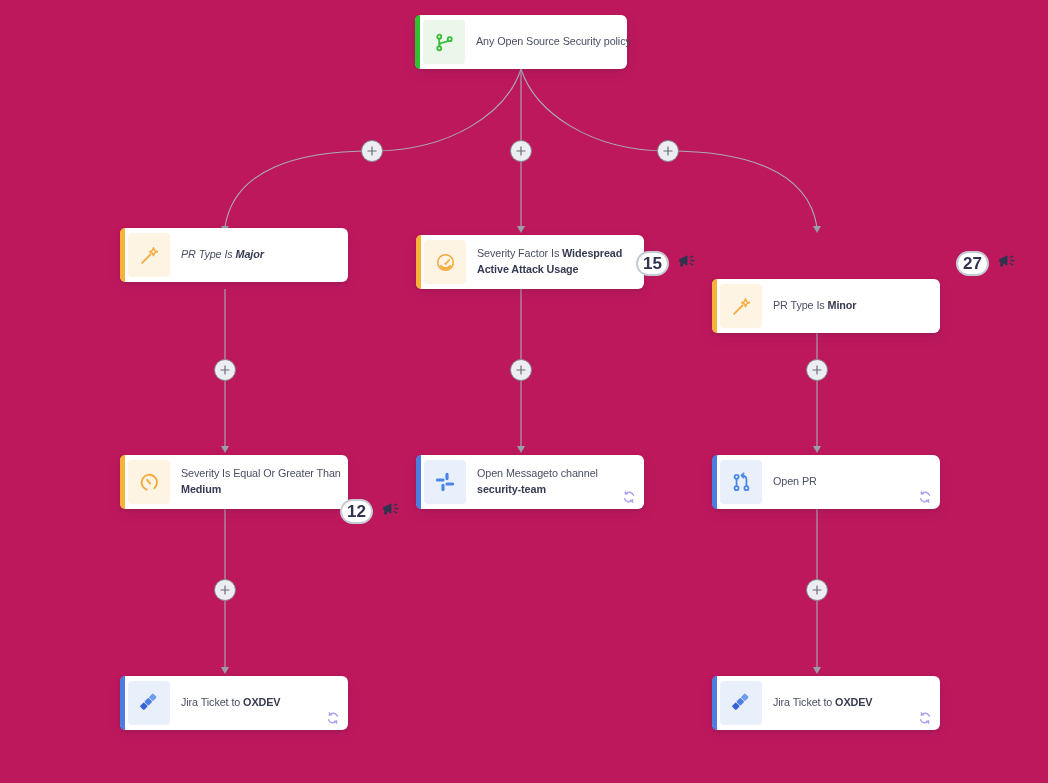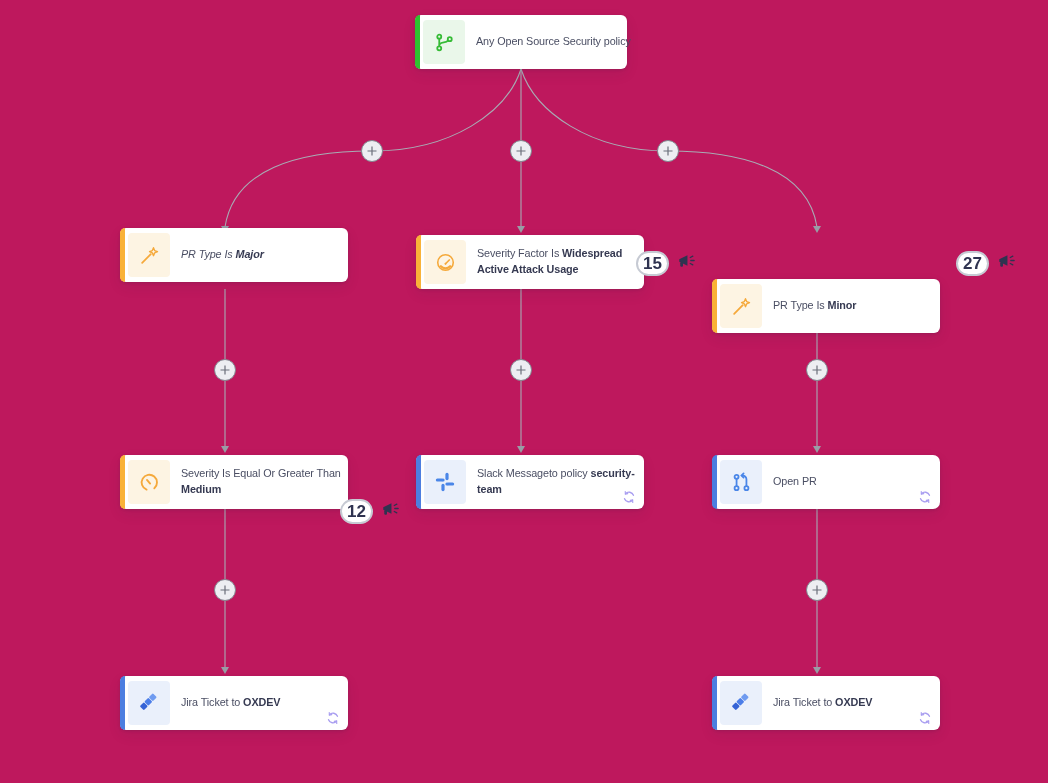--- a/index.html
+++ b/index.html
@@ -207,21 +207,21 @@
     <span class="iconbox">
       <svg width="20" height="20" viewBox="0 0 20 20" fill="#4a86e8">
         <rect x="10.4" y="0.8" width="3.2" height="7.4" rx="1.6"></rect>
         <rect x="11.8" y="10.4" width="7.4" height="3.2" rx="1.6"></rect>
         <rect x="6.4" y="11.8" width="3.2" height="7.4" rx="1.6"></rect>
         <rect x="0.8" y="6.4" width="7.4" height="3.2" rx="1.6"></rect>
         <rect x="6.4" y="6.4" width="3.2" height="3.2" rx="1.5"></rect>
         <rect x="10.4" y="10.4" width="3.2" height="3.2" rx="1.5"></rect>
       </svg>
     </span>
-    <span class="label"><span>Slack Messageto policy </span><b>security-team</b></span>
+    <span class="label"><span>Open Messageto channel </span><b>security-team</b></span>
     <span class="refresh">
       <svg width="14" height="14" viewBox="0 0 16 16" fill="none" stroke="#a89df0" stroke-width="1.5" stroke-linecap="round">
         <path d="M13.1 6.1 A5.4 5.4 0 0 0 3.9 4.4"></path>
           <path d="M2.9 9.9 A5.4 5.4 0 0 0 12.1 11.6"></path>
         <path d="M3.7 1.8 L3.9 4.6 6.6 4.2" stroke-width="1.3"></path>
           <path d="M12.3 14.2 L12.1 11.4 9.4 11.8" stroke-width="1.3"></path>
       </svg>
     </span>
   </div>
 

